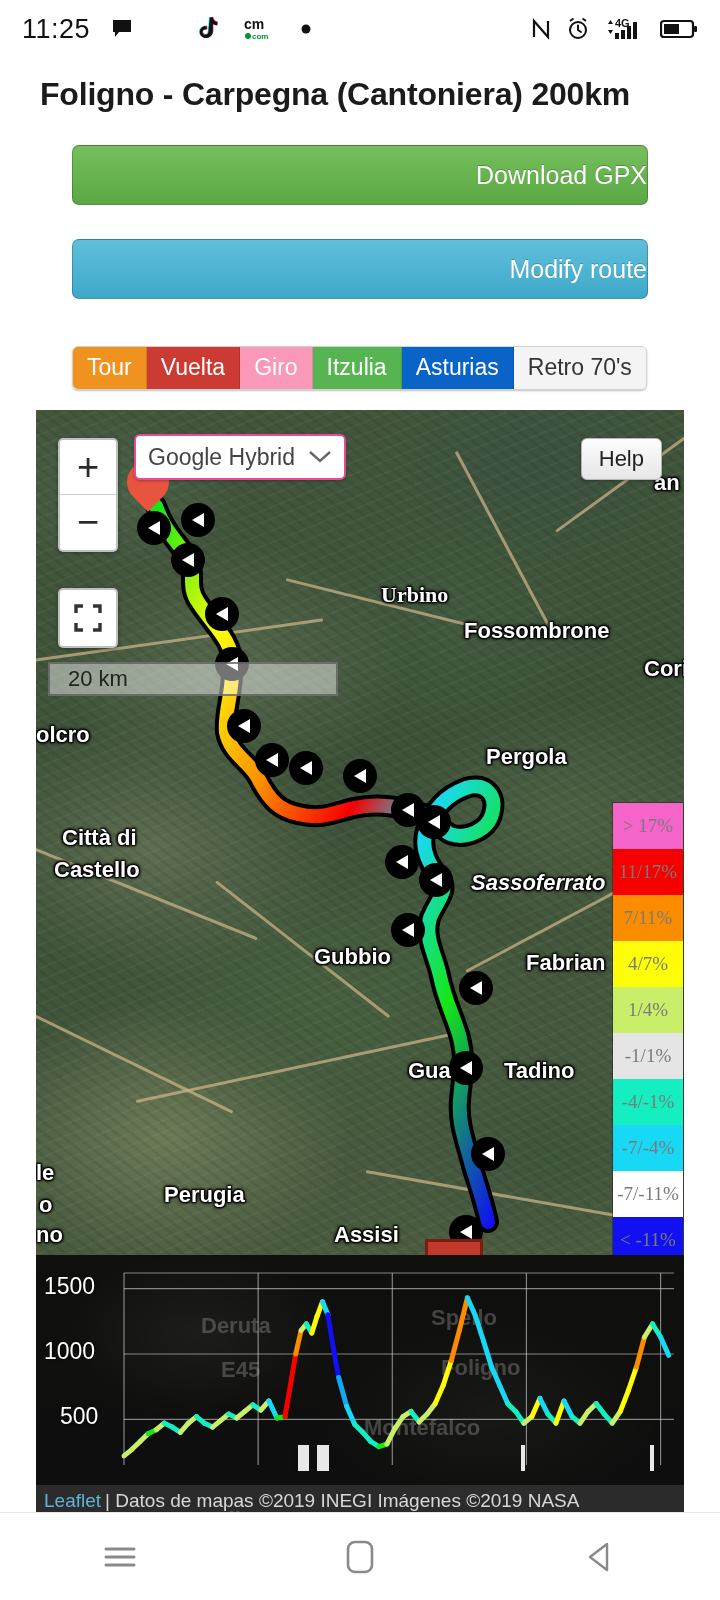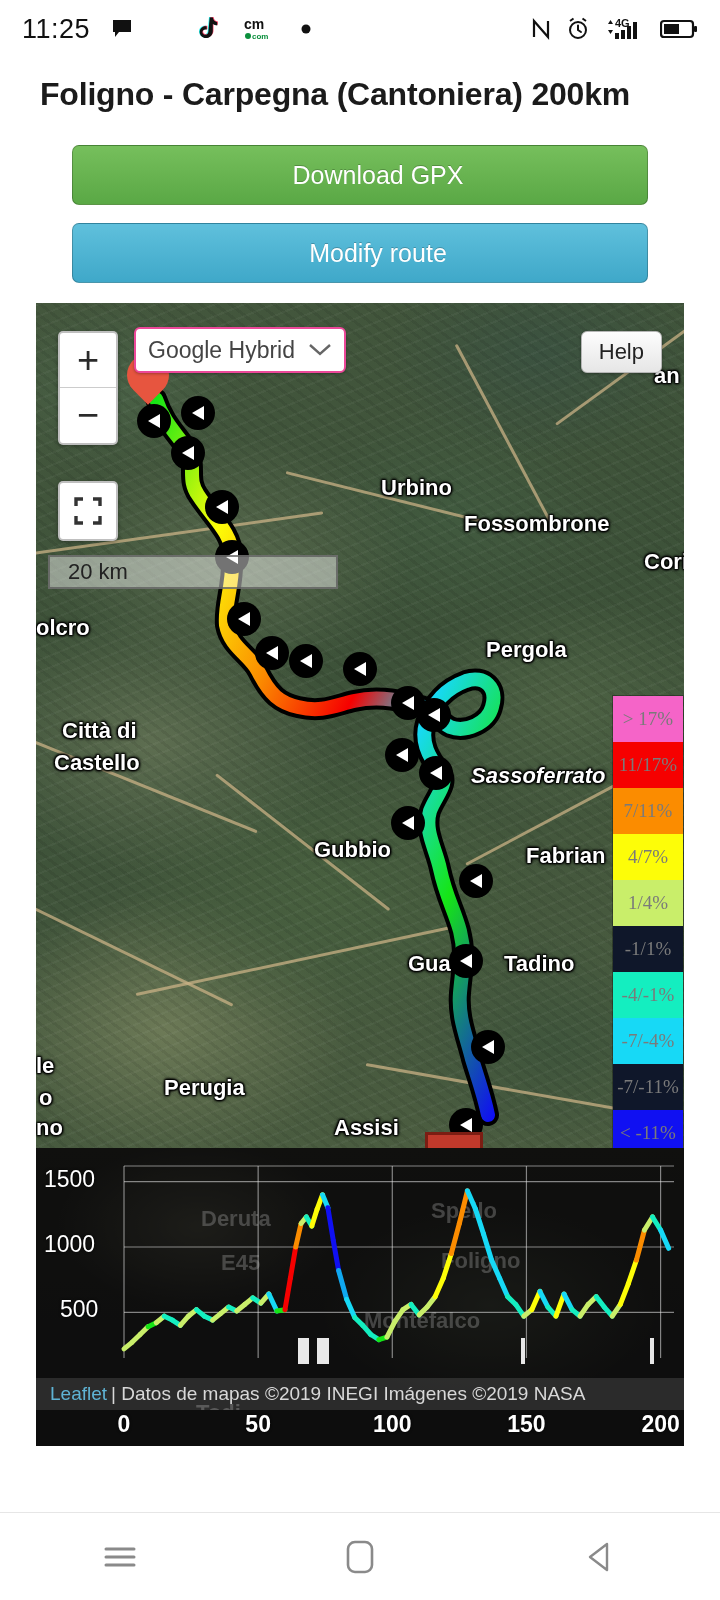--- a/index.html
+++ b/index.html
@@ -27,23 +27,23 @@
   #page-title {
     font-size: 32px; font-weight: bold; color: #1b1b1b;
     padding: 18px 0 0 40px; letter-spacing: -0.2px;
   }
 
   
   #actions { padding: 32px 72px 0 72px; }
   .big-btn {
     display: block; width: 100%; height: 60px;
     border-radius: 7px; border: 1px solid rgba(0,0,0,.22);
-    color: #ffffff; font-size: 25px; line-height: 58px; text-align: center;
+    color: #ffffff; font-size: 25px; line-height: 58px; text-align: right;
     text-shadow: 0 -1px 0 rgba(0,0,0,.22);
-    cursor: pointer; margin-bottom: 18px; padding-left: 36px;
+    cursor: pointer; margin-bottom: 34px; padding-left: 36px;
   }
   #btn-download { background: linear-gradient(#76bf5c, #5aa845); }
   #btn-modify   { background: linear-gradient(#5fc0dc, #3fa8c9); }
 
   
   #race-group {
     margin: 13px 0 0 0;
     display: inline-flex;
     border-radius: 6px; overflow: hidden;
     box-shadow: 0 1px 2px rgba(0,0,0,.25);
@@ -182,21 +182,21 @@
     position: absolute; color: #fff; font-size: 23px; right: auto;
     text-shadow: 0 0 3px #000;
   }
   .xtick {
     position: absolute; color: #fff; font-size: 23px; font-weight: bold;
     text-shadow: 0 0 3px #000; transform: translateX(-50%);
   }
   #attribution {
     position: absolute; left: 0; right: 0; bottom: 0;
     height: 32px; background: rgba(255,255,255,.12);
-    font-size: 19px; color: #d8d8d8; display: flex; align-items: center; padding-left: 14px;
+    font-size: 19px; color: #d8d8d8; display: flex; align-items: center; padding-left: 8px;
     white-space: nowrap;
   }
   #attribution .lf { color: #5fb3d4; margin-right: 4px; }
   #xaxis-row { position: relative; height: 36px; margin: 0 36px; background: #0d0d0d; }
 
   
   #nav-bar {
     position: absolute; left: 0; bottom: 0; width: 720px; height: 88px;
     background: #fff; border-top: 1px solid #e6e6e6;
     display: flex; align-items: center; justify-content: space-around;
@@ -265,38 +265,46 @@
       </svg>
     </span>
   </div>
 </div>
 
 <div id="page-title">Foligno - Carpegna (Cantoniera) 200km</div>
 
 <div id="actions">
   <div class="big-btn" id="btn-download">Download GPX</div>
   <div class="big-btn" id="btn-modify">Modify route</div>
+  <div id="race-group">
+      <div class="race-pill" style="background: rgb(240, 146, 31); color: rgb(255, 255, 255);">Tour</div>
+      <div class="race-pill" style="background: rgb(204, 59, 51); color: rgb(255, 255, 255);">Vuelta</div>
+      <div class="race-pill" style="background: rgb(249, 152, 184); color: rgb(255, 255, 255);">Giro</div>
+      <div class="race-pill" style="background: rgb(87, 181, 81); color: rgb(255, 255, 255);">Itzulia</div>
+      <div class="race-pill" style="background: rgb(10, 99, 198); color: rgb(255, 255, 255);">Asturias</div>
+      <div class="race-pill" style="background: rgb(244, 244, 244); color: rgb(51, 51, 51);">Retro 70's</div>
+    </div>
 </div>
 
 <div id="map-wrap">
   <div id="map-bg"></div>
 
   <div class="road" style="left:-10px; top:250px; width:300px; transform:rotate(-8deg);"></div>
   <div class="road" style="left:250px; top:168px; width:230px; transform:rotate(14deg);"></div>
   <div class="road" style="left:420px; top:40px;  width:200px; transform:rotate(62deg);"></div>
   <div class="road" style="left:-20px; top:430px; width:260px; transform:rotate(22deg);"></div>
   <div class="road" style="left:180px; top:470px; width:220px; transform:rotate(38deg);"></div>
   <div class="road" style="left:100px; top:690px; width:320px; transform:rotate(-12deg);"></div>
   <div class="road" style="left:-10px; top:600px; width:230px; transform:rotate(26deg);"></div>
   <div class="road" style="left:430px; top:560px; width:200px; transform:rotate(-28deg);"></div>
   <div class="road" style="left:330px; top:760px; width:300px; transform:rotate(10deg);"></div>
   <div class="road" style="left:520px; top:120px; width:160px; transform:rotate(-36deg);"></div>
 
   <div id="map-labels">
-      <div class="map-label" style="left: 345px; top: 172px;">Urbino</div>
+      <div class="map-label" style="left: 345px; top: 172px; font-family: Liberation Serif, serif;">Urbino</div>
       <div class="map-label" style="left: 428px; top: 208px;">Fossombrone</div>
       <div class="map-label" style="left: 608px; top: 246px;">Cori</div>
       <div class="map-label" style="left: 618px; top: 60px;">an</div>
       <div class="map-label" style="left: 450px; top: 334px;">Pergola</div>
       <div class="map-label" style="left: 26px; top: 415px;">Città di</div>
       <div class="map-label" style="left: 18px; top: 447px;">Castello</div>
       <div class="map-label" style="left: 435px; top: 460px; font-style: italic;">Sassoferrato</div>
       <div class="map-label" style="left: 270px; top: 534px; padding-left: 8px;">Gubbio</div>
       <div class="map-label" style="left: 490px; top: 540px;">Fabrian</div>
       <div class="map-label" style="left: 0px; top: 312px;">olcro</div>
@@ -420,24 +428,24 @@
   </div>
   <div id="help-btn">Help</div>
   <div id="scale-bar">20 km</div>
 
   <div id="gradient-legend">
       <div class="legend-band" style="background: rgb(245, 100, 200);">&gt; 17%</div>
       <div class="legend-band" style="background: rgb(246, 0, 0);">11/17%</div>
       <div class="legend-band" style="background: rgb(251, 140, 0);">7/11%</div>
       <div class="legend-band" style="background: rgb(253, 253, 8);">4/7%</div>
       <div class="legend-band" style="background: rgb(201, 238, 106);">1/4%</div>
-      <div class="legend-band" style="background: #0f172a;">-1/1%</div>
+      <div class="legend-band" style="background: #e5e5e5;">-1/1%</div>
       <div class="legend-band" style="background: rgb(20, 238, 192);">-4/-1%</div>
       <div class="legend-band" style="background: rgb(23, 217, 246);">-7/-4%</div>
-      <div class="legend-band" style="background: #0f172a;">-7/-11%</div>
+      <div class="legend-band" style="background: #ffffff;">-7/-11%</div>
       <div class="legend-band" style="background: rgb(16, 16, 242);">&lt; -11%</div>
     </div>
 </div>
 
 <div id="profile">
   <div id="profile-bg"></div>
   <div id="ghost-labels">
       <div class="ghost-label" style="left: 165px; top: 58px;">Deruta</div>
       <div class="ghost-label" style="left: 185px; top: 102px;">E45</div>
       <div class="ghost-label" style="left: 395px; top: 50px;">Spello</div>

